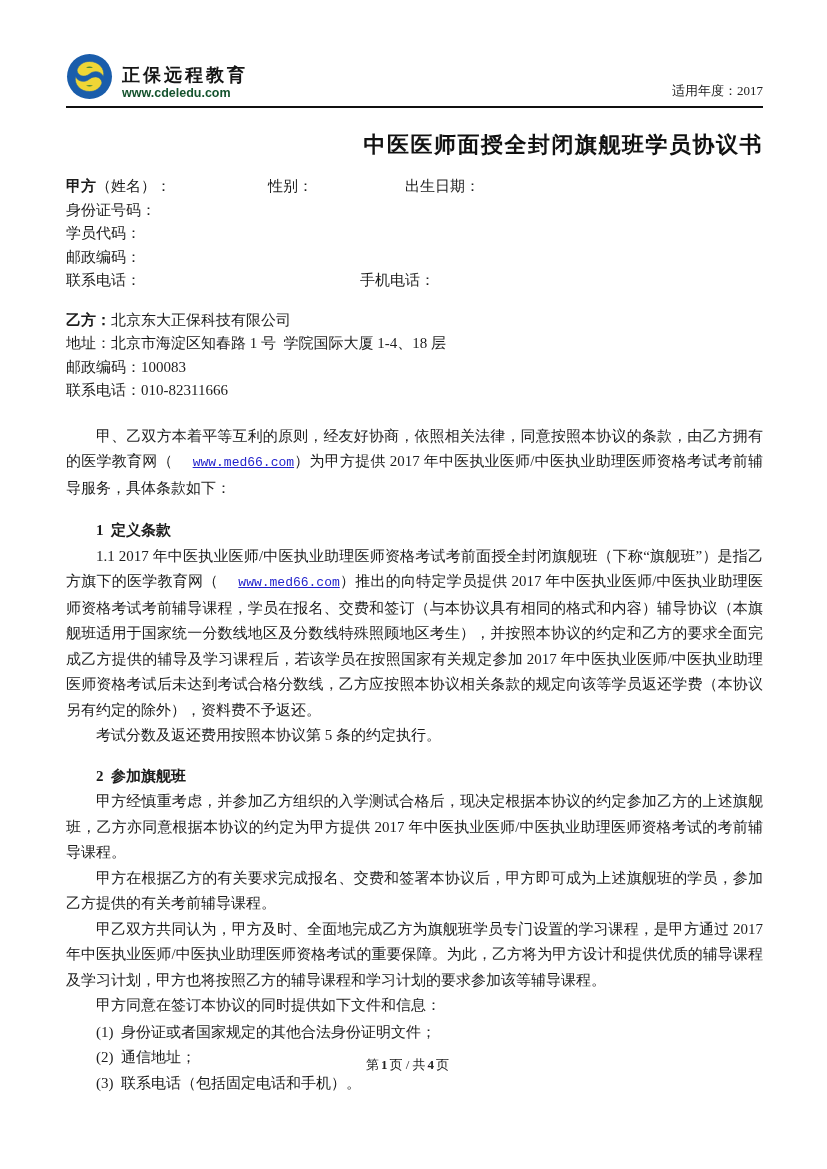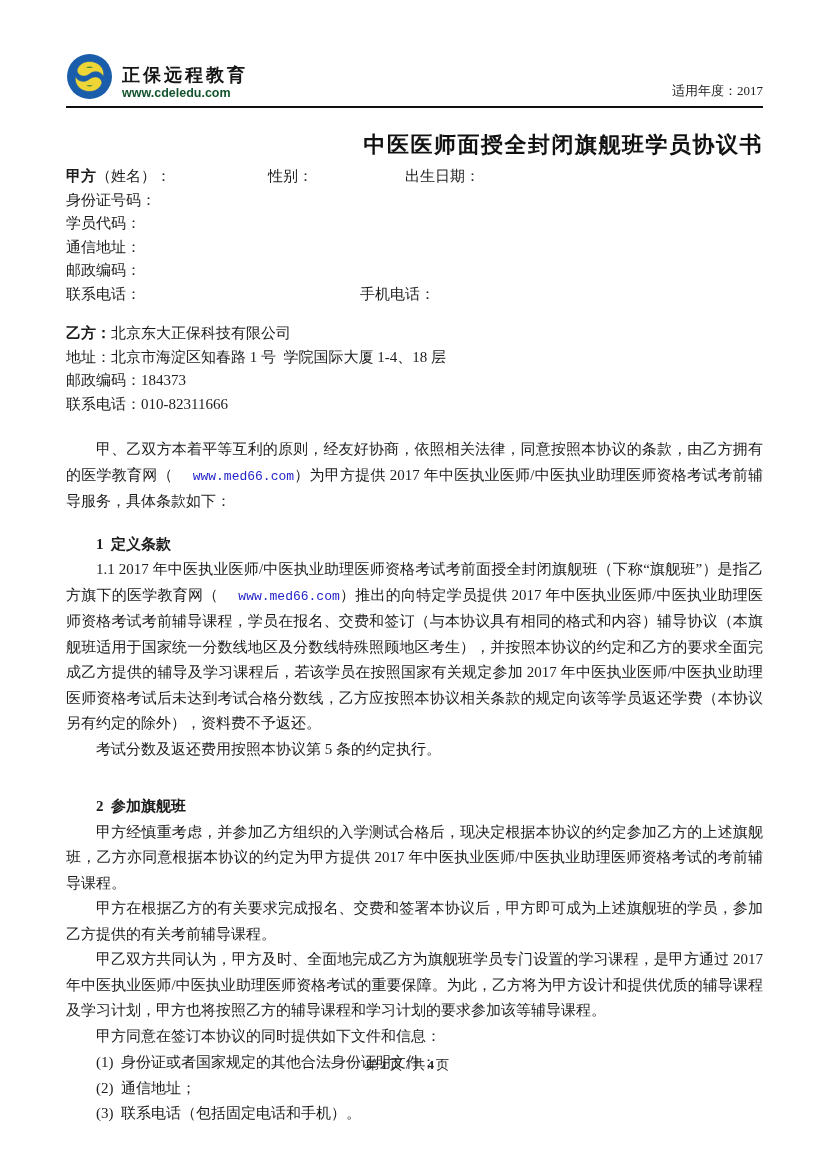--- a/index.html
+++ b/index.html
@@ -44,21 +44,21 @@
     font-weight: bold;
     letter-spacing: 1.5px;
     color: #111;
   }
 
   
   .txt { font-size: 15px; line-height: 23.5px; white-space: pre-wrap; }
   .b { font-weight: bold; }
 
   
-  .party-a { margin-top: 5px; }
+  .party-a { margin-top: 15px; }
   .form-row { display: flex; }
   .cell-name  { width: 202px; }
   .cell-gender{ width: 137px; }
   .cell-phone { width: 294px; }
 
   
   .party-b { margin-top: 16px; }
 
   
   .intro { margin-top: 21px; }
@@ -68,25 +68,26 @@
     text-align: justify;
     text-indent: 2em;
     white-space: pre-wrap;
   }
   .heading {
     font-size: 15px; font-weight: bold;
     line-height: 25.5px; text-indent: 2em;
     white-space: pre-wrap;
   }
   .s1 .heading { margin-top: 17px; }
-  .s2 .heading { margin-top: 32px; }
+  .s2 .heading { margin-top: 15px; }
   .item { font-size: 15px; line-height: 23.5px; text-indent: 2em; white-space: pre-wrap; margin-top: 2px; }
 
   a.doc-link, .doc-link {
     color: #2323cc;
+    text-decoration: underline;
     font-family: "Liberation Mono", "DejaVu Sans Mono", monospace;
     font-size: 13px;
     cursor: pointer;
     margin-left: 20px;
   }
 
   
   .footer {
     position: absolute;
     left: 0; right: 12px;
@@ -124,32 +125,31 @@
   <h1 class="doc-title">中医医师面授全封闭旗舰班学员协议书</h1>
 
   <div class="party-a">
     <div class="form-row txt">
       <span class="cell-name"><span class="b">甲方</span><span>（姓名）：</span></span>
       <span class="cell-gender">性别：</span>
       <span>出生日期：</span>
     </div>
     <div class="txt">身份证号码：</div>
     <div class="txt">学员代码：</div>
-    <div class="txt">通信地址：</div>
     <div class="txt">邮政编码：</div>
     <div class="form-row txt">
       <span class="cell-phone">联系电话：</span>
       <span>手机电话：</span>
     </div>
   </div>
 
   <div class="party-b">
     <div class="txt"><span class="b">乙方：</span><span>北京东大正保科技有限公司</span></div>
     <div class="txt">地址：北京市海淀区知春路 1 号  学院国际大厦 1-4、18 层</div>
-    <div class="txt">邮政编码：184373</div>
+    <div class="txt">邮政编码：100083</div>
     <div class="txt">联系电话：010-82311666</div>
   </div>
 
   <div class="intro">
     <p class="para"><span>甲、乙双方本着平等互利的原则，经友好协商，依照相关法律，同意按照本协议的条款，由乙方拥有的医学教育网（</span><a class="doc-link">www.med66.com</a><span>）为甲方提供 2017 年中医执业医师/中医执业助理医师资格考试考前辅导服务，具体条款如下：</span></p>
   </div>
 
   <div class="s1">
     <div class="heading">1  定义条款</div>
     <p class="para"><span>1.1 2017 年中医执业医师/中医执业助理医师资格考试考前面授全封闭旗舰班（下称“旗舰班”）是指乙方旗下的医学教育网（</span><a class="doc-link">www.med66.com</a><span>）推出的向特定学员提供 2017 年中医执业医师/中医执业助理医师资格考试考前辅导课程，学员在报名、交费和签订（与本协议具有相同的格式和内容）辅导协议（本旗舰班适用于国家统一分数线地区及分数线特殊照顾地区考生），并按照本协议的约定和乙方的要求全面完成乙方提供的辅导及学习课程后，若该学员在按照国家有关规定参加 2017 年中医执业医师/中医执业助理医师资格考试后未达到考试合格分数线，乙方应按照本协议相关条款的规定向该等学员返还学费（本协议另有约定的除外），资料费不予返还。</span></p>

